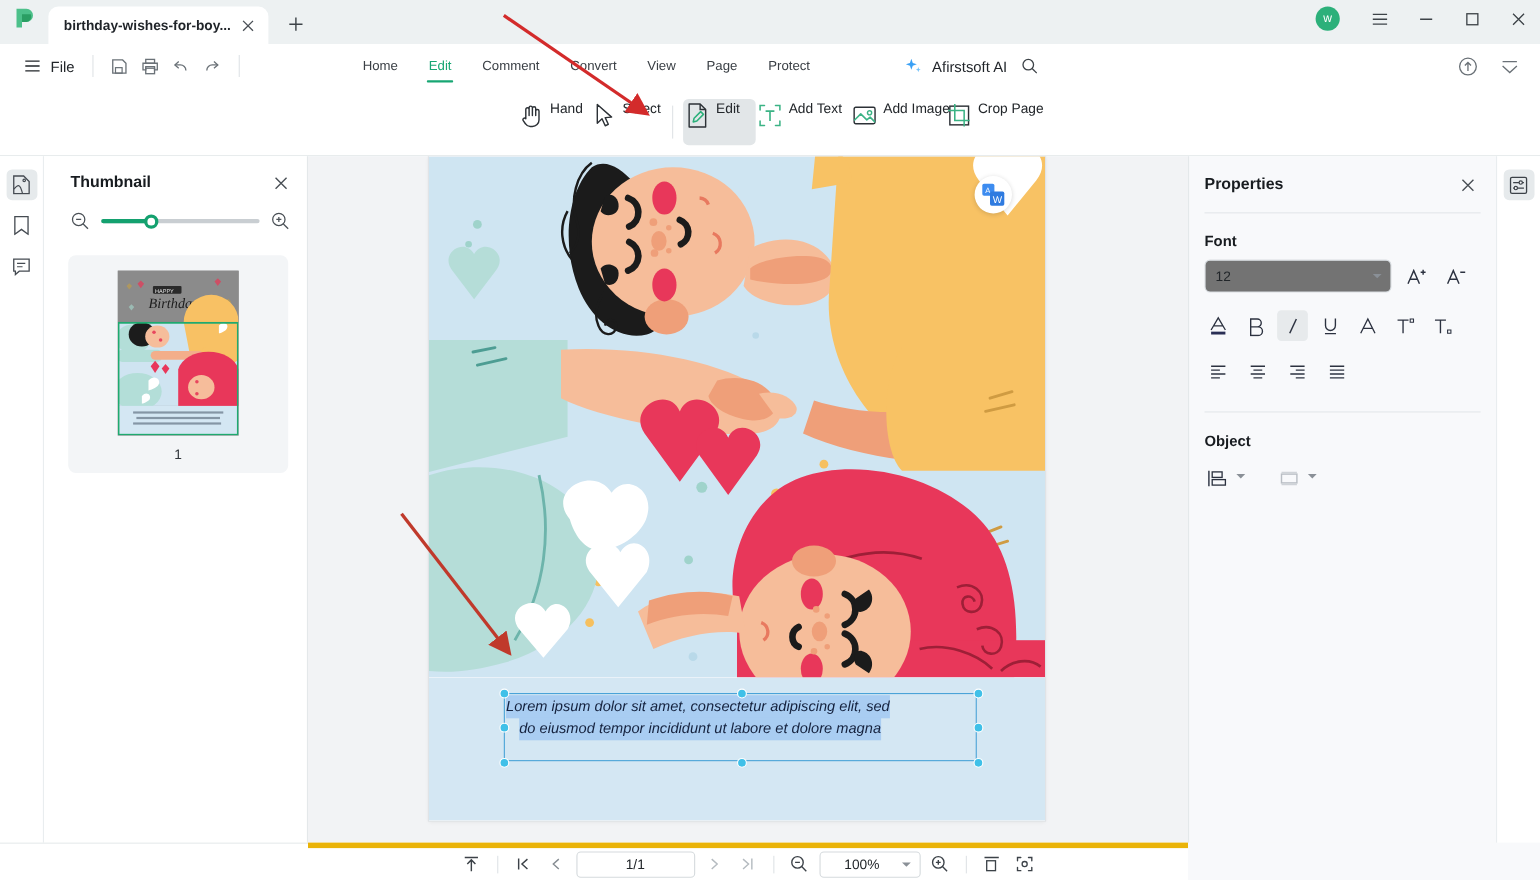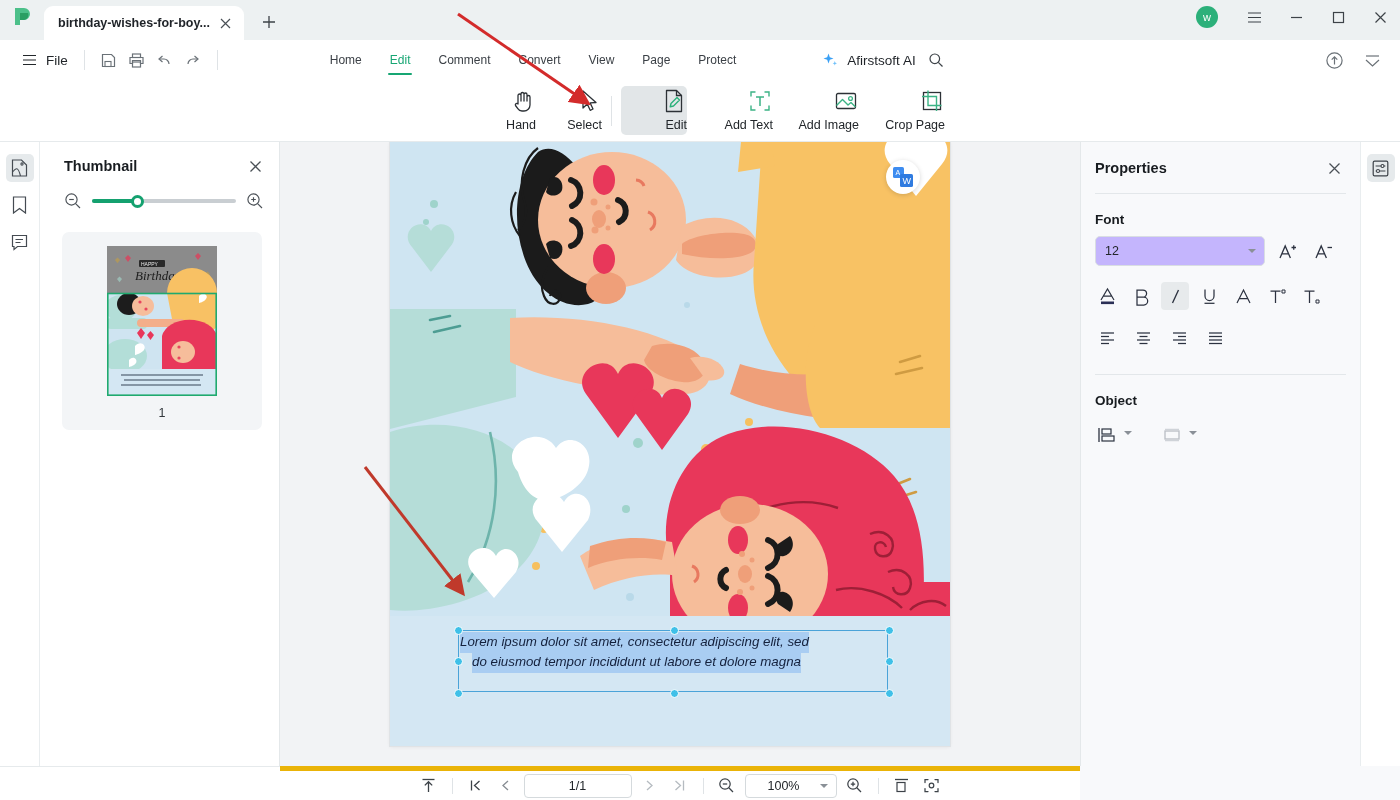--- a/index.html
+++ b/index.html
@@ -88,21 +88,21 @@
 
   
   .ribbon {
     position: absolute; left: 0; top: 80px; width: 1400px; height: 62px;
     background: #ffffff; display: flex; align-items: center;
     border-bottom: 1px solid #e6eaec;
   }
   .ribbon-inner { display: flex; align-items: stretch; margin-left: 470px; gap: 0; }
   .rbtn {
     width: 66px; padding: 2px 0 3px; border-radius: 5px; cursor: pointer;
-    display: flex; flex-direction: column; align-items: flex-end; gap: 4px;
+    display: flex; flex-direction: row; align-items: flex-start; gap: 4px;
   }
   .rbtn.active { background: #e2e6e8; }
   .rbtn-label { font-size: 12.5px; color: #22262a; white-space: nowrap; }
   .rbtn.wide { width: 86px; }
   .rsep { width: 1px; background: #dfe3e6; margin: 6px 9px; align-self: center; height: 30px; }
 
   
   .rail {
     position: absolute; left: 0; top: 142px; width: 40px; height: 658px;
     background: #ffffff; border-right: 1px solid #e9edef;
@@ -208,21 +208,21 @@
     padding: 0 24px 0 9px; cursor: pointer;
   }
   .select-val { font-size: 12.5px; color: #22262a; white-space: nowrap; overflow: hidden; }
   .caret {
     position: absolute; right: 8px; top: 50%; transform: translateY(-50%);
     width: 0; height: 0; border-left: 4px solid transparent; border-right: 4px solid transparent;
     border-top: 4.5px solid #8a9097;
   }
   .sizerow { display: flex; align-items: center; margin: 9px 14px 0; gap: 8px; }
   .size-select {
-    position: relative; width: 170px; height: 30px; background: #c4b5fd;
+    position: relative; width: 170px; height: 30px; background: #737373;
     border: 1px solid #d9dee2; border-radius: 5px; display: flex; align-items: center;
     padding: 0 22px 0 9px; cursor: pointer;
   }
   .sbtn {
     width: 28px; height: 28px; display: flex; align-items: center; justify-content: center;
     cursor: pointer; border-radius: 4px; color: #2c3240;
   }
   .fmtrow { display: flex; align-items: center; margin: 16px 12px 0; gap: 6px; }
   .fbtn {
     width: 28px; height: 28px; display: flex; align-items: center; justify-content: center;

